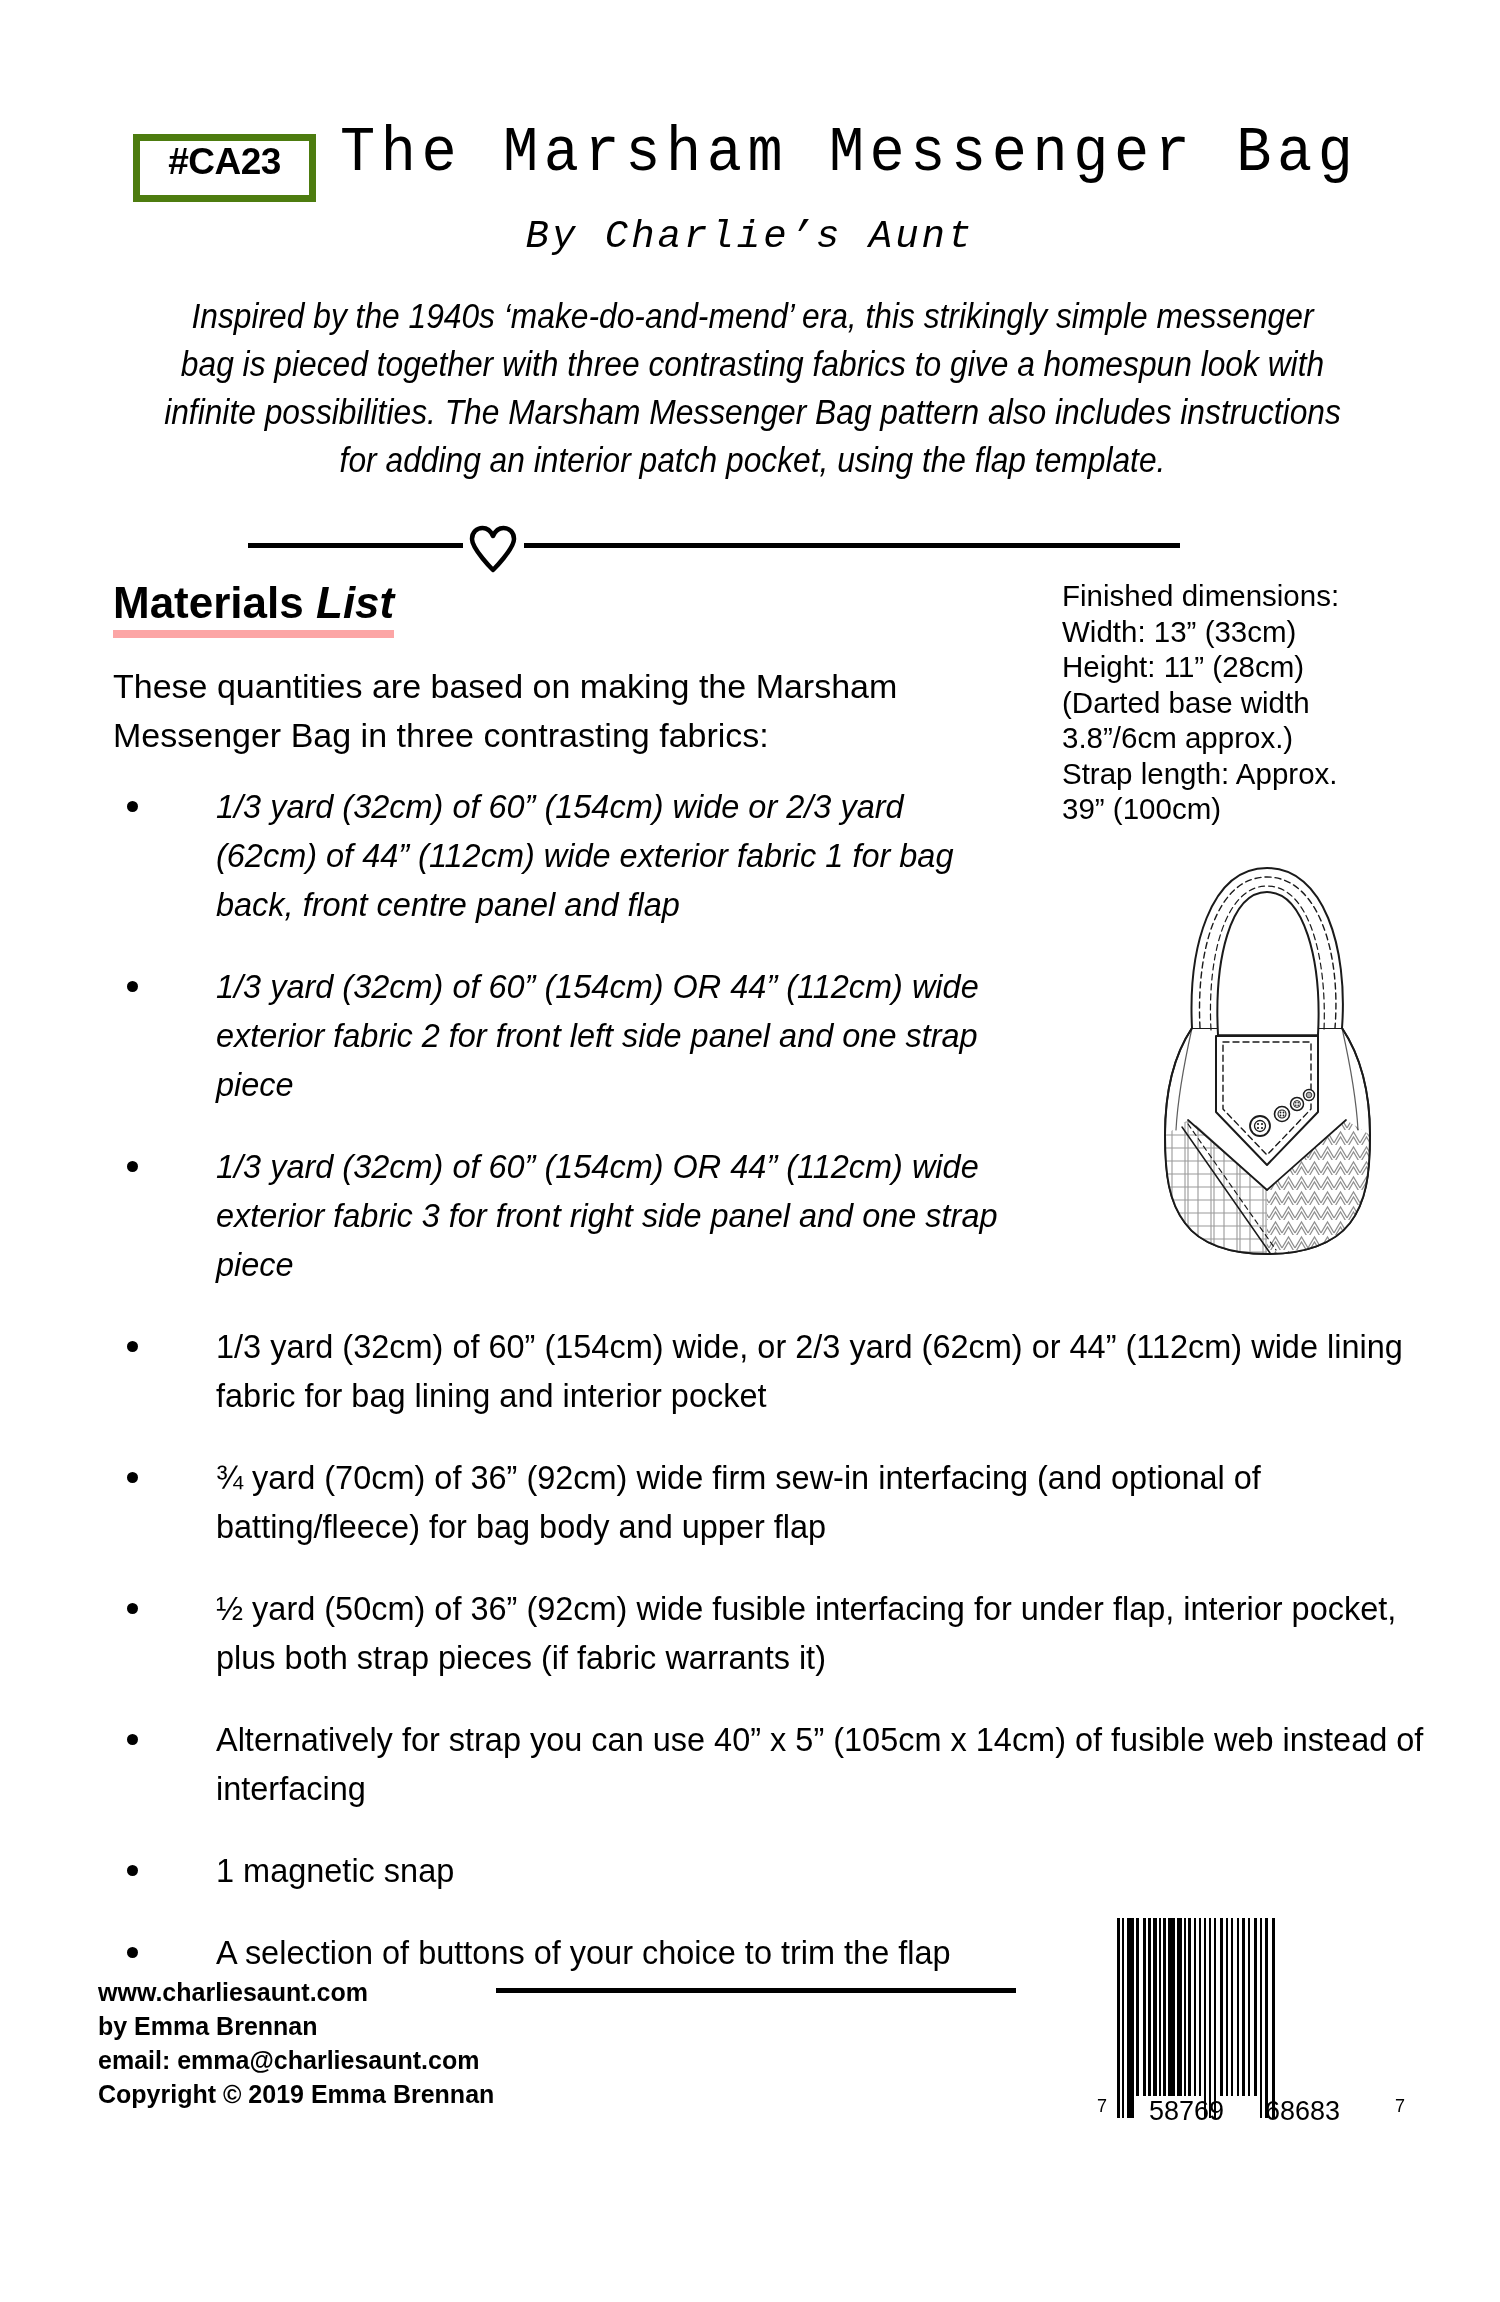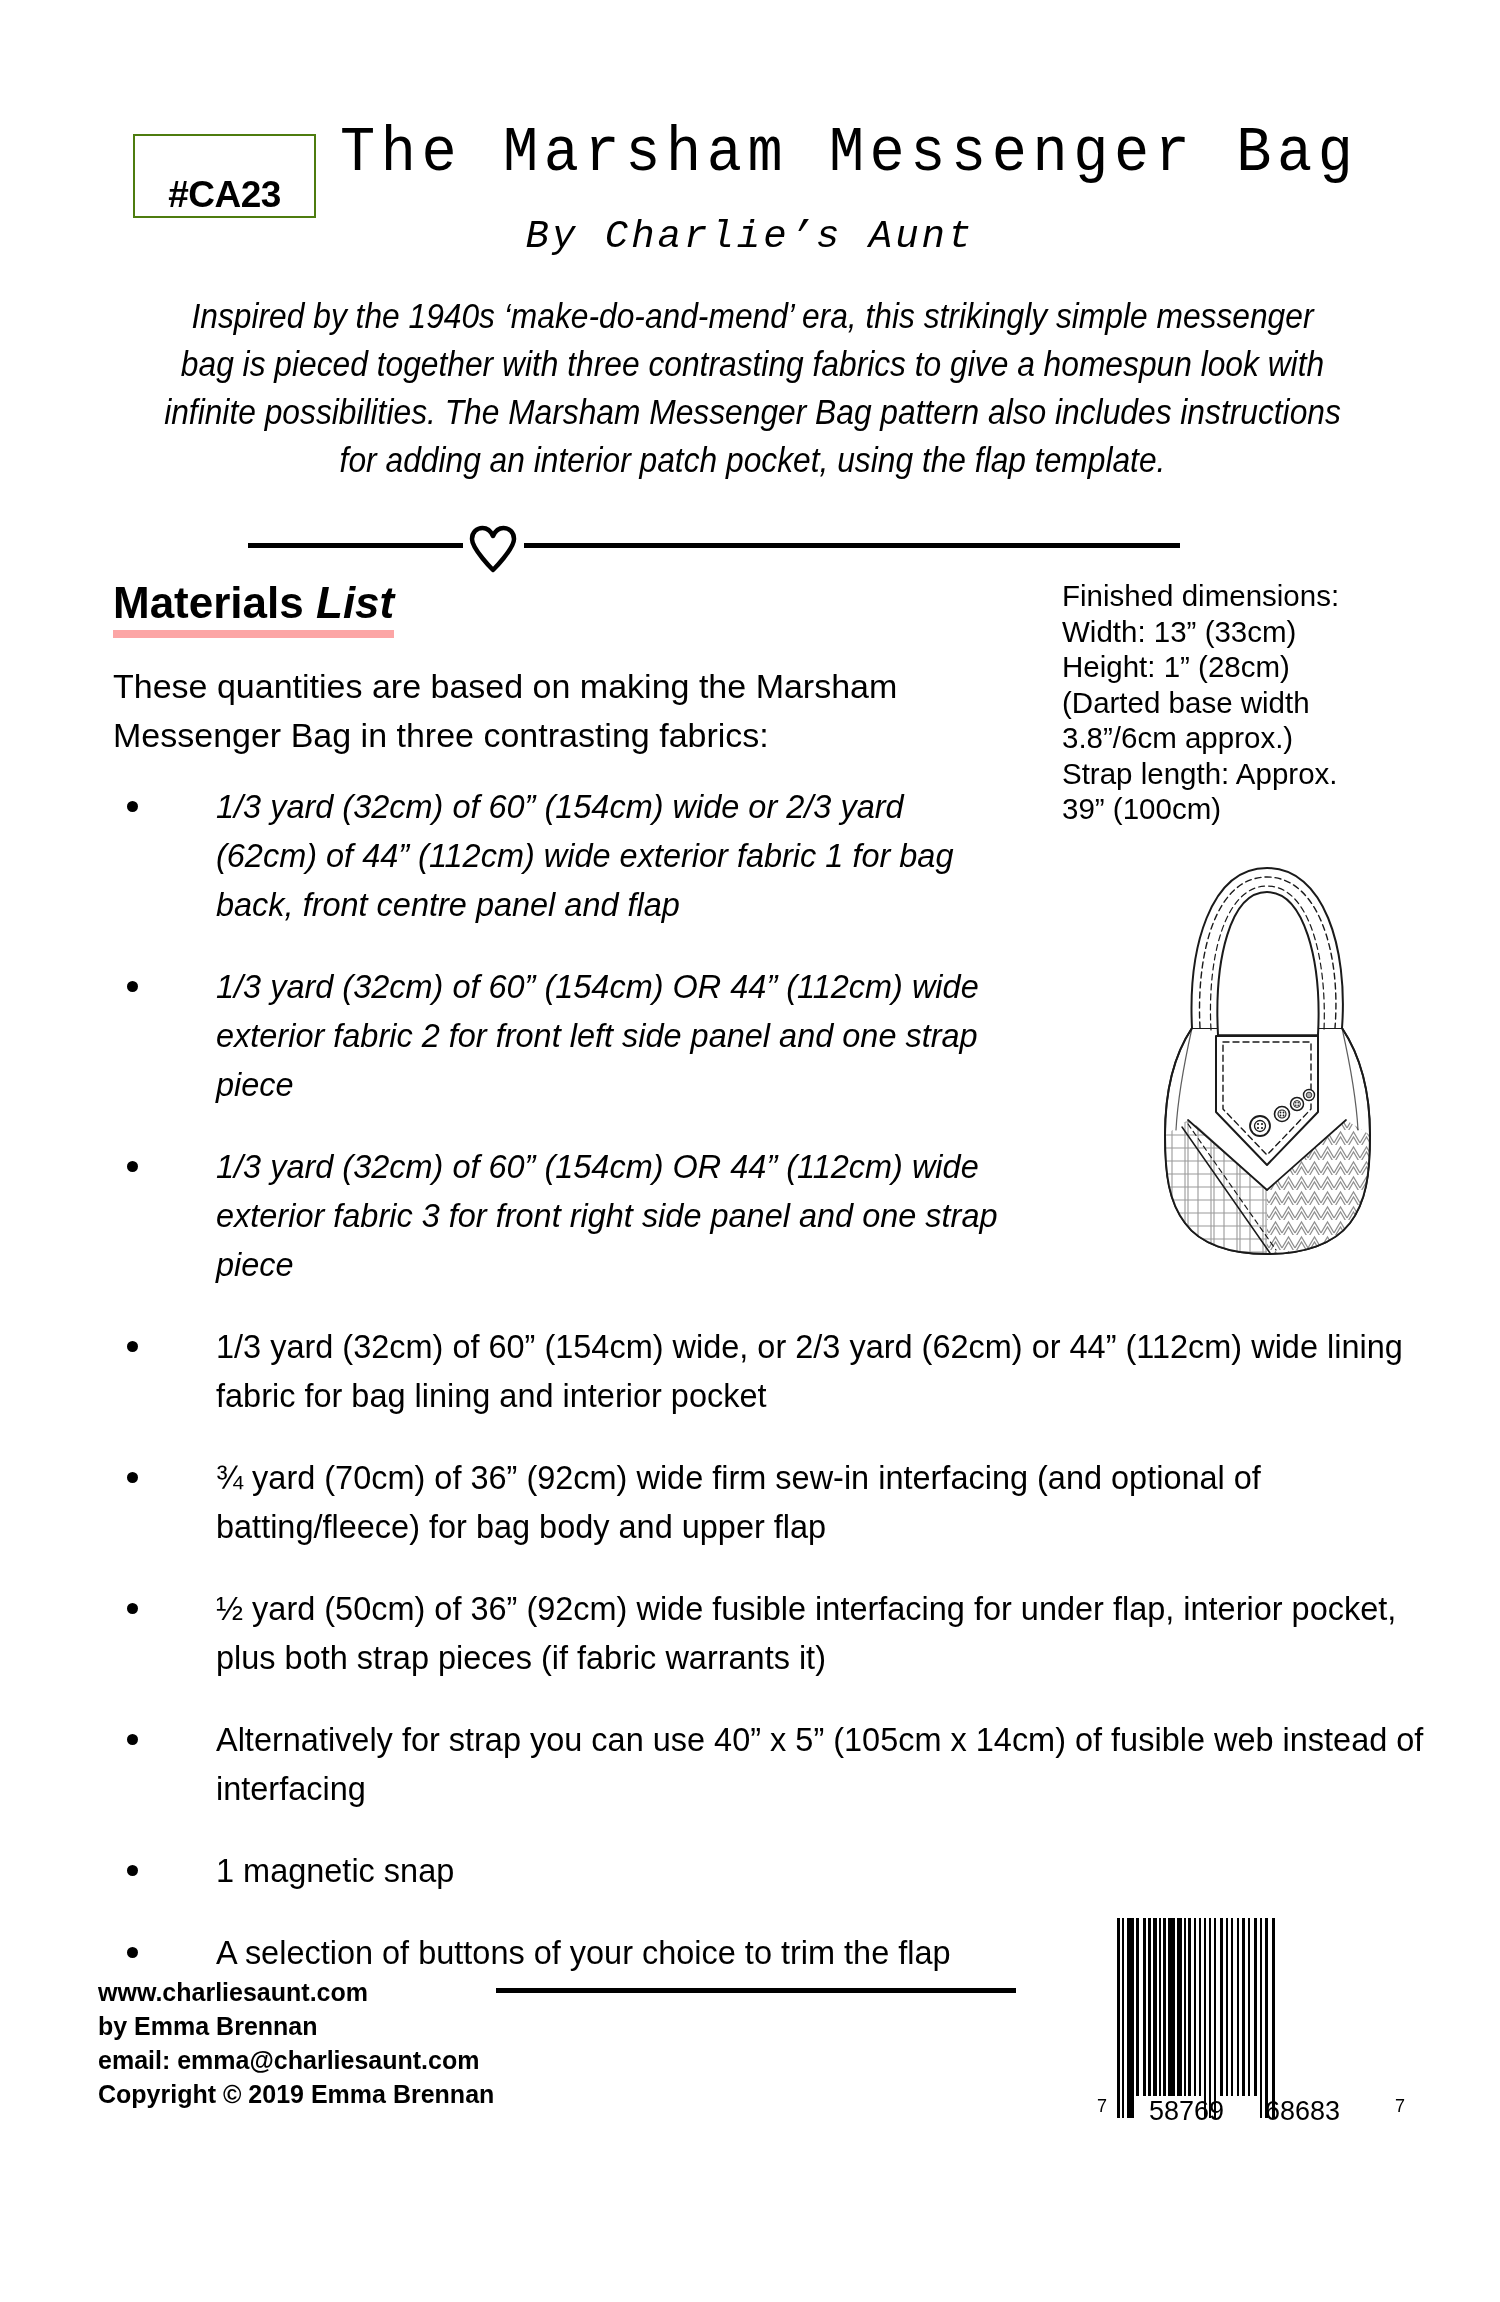--- a/index.html
+++ b/index.html
@@ -20,25 +20,25 @@
   .header {
     position: absolute;
     top: 0; left: 0; right: 0;
     height: 300px;
   }
   .code-badge {
     position: absolute;
     left: 133px;
     top: 134px;
     width: 183px;
-    height: 84px;
-    border: 2px solid #4d7c0f;
+    height: 68px;
+    border: 7px solid #4d7c0f;
     box-sizing: border-box;
     display: flex;
-    align-items: flex-end;
+    align-items: flex-start;
     justify-content: center;
     font-family: "Liberation Sans", sans-serif;
     font-weight: bold;
     font-size: 37px;
     letter-spacing: -0.5px;
   }
   .main-title {
     position: absolute;
     left: 340px;
     top: 118px;
@@ -259,21 +259,21 @@
 
 <div class="materials-heading">
   <span>Materials</span><span>&nbsp;</span><span class="word-list">List</span>
 </div>
 
 <div class="materials-intro">These quantities are based on making the Marsham Messenger Bag in three contrasting fabrics:</div>
 
 <div class="dimensions">
   <div>Finished dimensions:</div>
   <div>Width: 13” (33cm)</div>
-  <div>Height: 1” (28cm)</div>
+  <div>Height: 11” (28cm)</div>
   <div>(Darted base width</div>
   <div>3.8”/6cm approx.)</div>
   <div>Strap length: Approx.</div>
   <div>39” (100cm)</div>
 </div>
 
 <div class="bag-illustration">
   <svg viewBox="0 0 230 460" width="230" height="460" aria-hidden="true">
     <defs>
 

